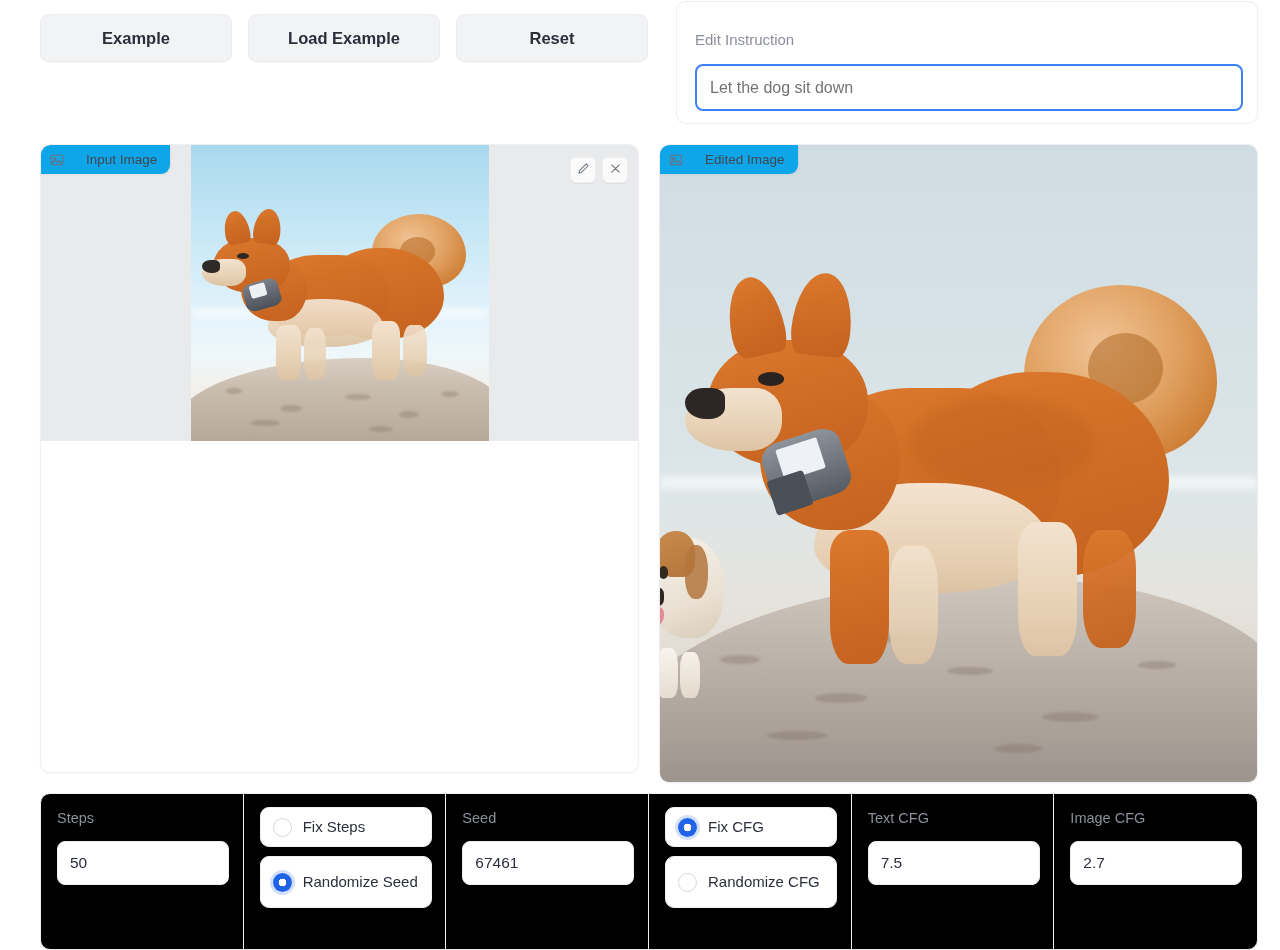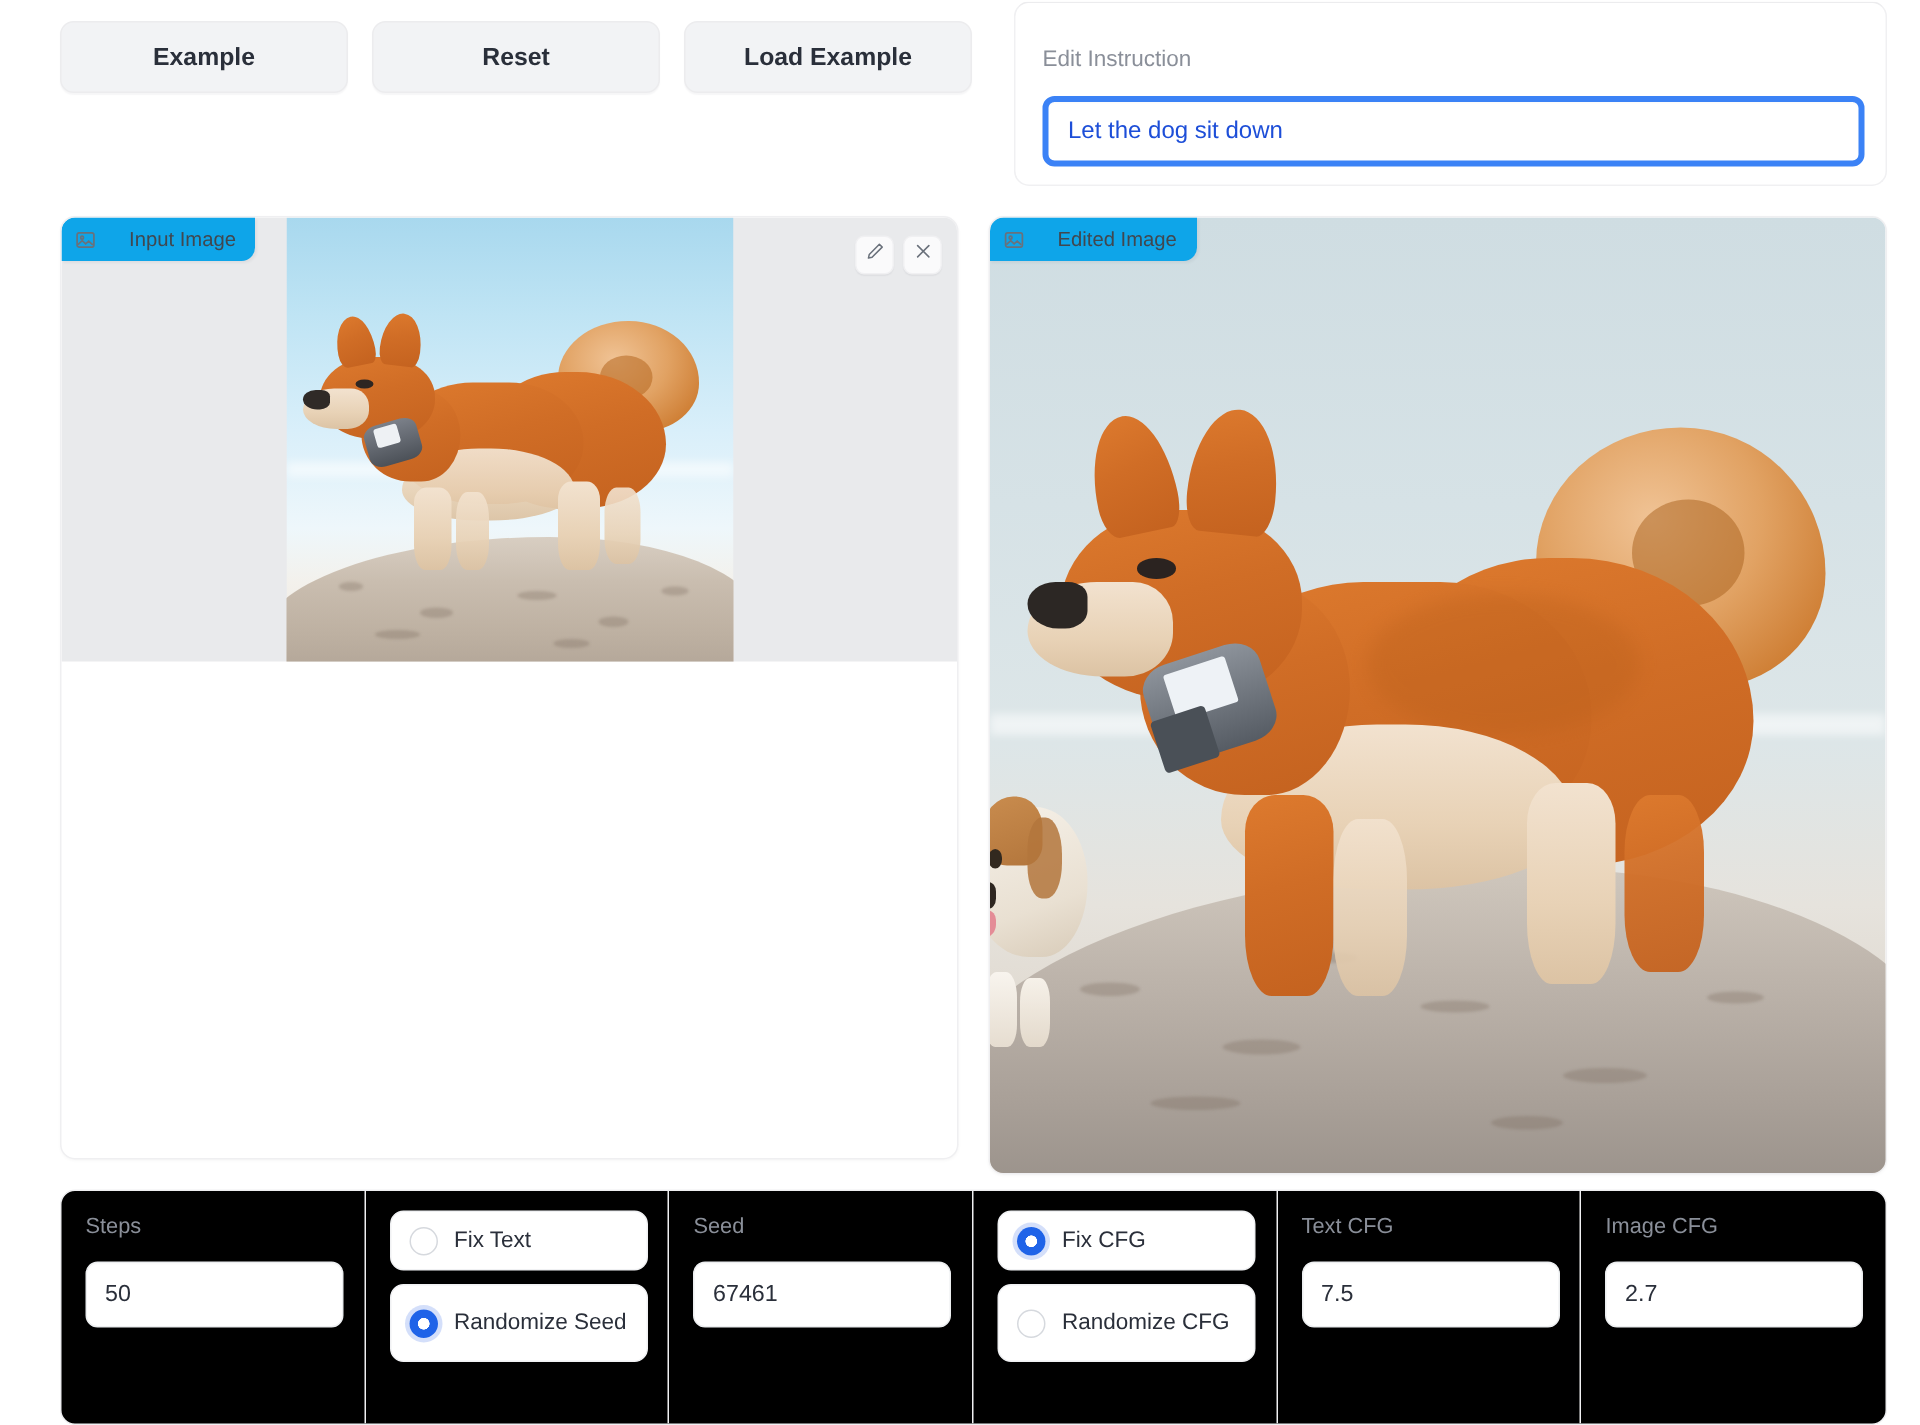--- a/index.html
+++ b/index.html
@@ -31,23 +31,23 @@
     position:absolute; left:676px; top:1px; width:582px; height:123px;
     background:#fff; border:1px solid #f0f0f2; border-radius:10px;
     border-top:1px solid #ececee;
   }
   .instr-label {
     position:absolute; left:18px; top:29px;
     font-size:15px; color:#8a8f99;
   }
   .instr-input {
     position:absolute; left:18px; top:62px; width:548px; height:47px;
-    background:#fff; border:4px solid #3b82f6; border-radius:8px;
+    background:#fff; border:2px solid #3b82f6; border-radius:8px;
     display:flex; align-items:center; padding:0 13px;
-    font-size:16px; color:#1d4ed8;
+    font-size:16px; color:#737373;
     box-shadow: inset 0 1px 1px rgba(16,24,40,.02);
   }
 
   
   .panel {
     position:absolute; background:#fff;
     border:1px solid #efeff1; border-radius:10px;
     box-shadow: 0 1px 2px rgba(16,24,40,.03);
   }
   .panel-input { left:40px; top:144px; width:599px; height:629px; overflow:hidden; }
@@ -143,22 +143,22 @@
   }
   .radio-label { font-size:15px; color:#2a2f3a; line-height:1.25; }
 </style>
 </head>
 <body>
 
 <div class="page">
 
   <div class="toolbar">
     <div class="btn">Example</div>
+    <div class="btn">Load Example</div>
     <div class="btn">Reset</div>
-    <div class="btn">Load Example</div>
   </div>
 
   <div class="instr-card">
     <div class="instr-label">Edit Instruction</div>
     <div class="instr-input" placeholder="Let the dog sit down">Let the dog sit down</div>
   </div>
 
   <div class="panel panel-input">
 
     <div class="chip">
@@ -373,21 +373,21 @@
 
     <div class="cell cell-num">
       <div class="fld-label">Steps</div>
       <div class="fld-box">50</div>
     </div>
 
     <div class="cell cell-radio">
       <div class="radio-group">
         <div class="radio-row">
           <span class="radio-mark"></span>
-          <span class="radio-label">Fix Text</span>
+          <span class="radio-label">Fix Steps</span>
         </div>
         <div class="radio-row tall">
           <span class="radio-mark on"></span>
           <span class="radio-label">Randomize Seed</span>
         </div>
       </div>
     </div>
 
     <div class="cell cell-num">
       <div class="fld-label">Seed</div>

